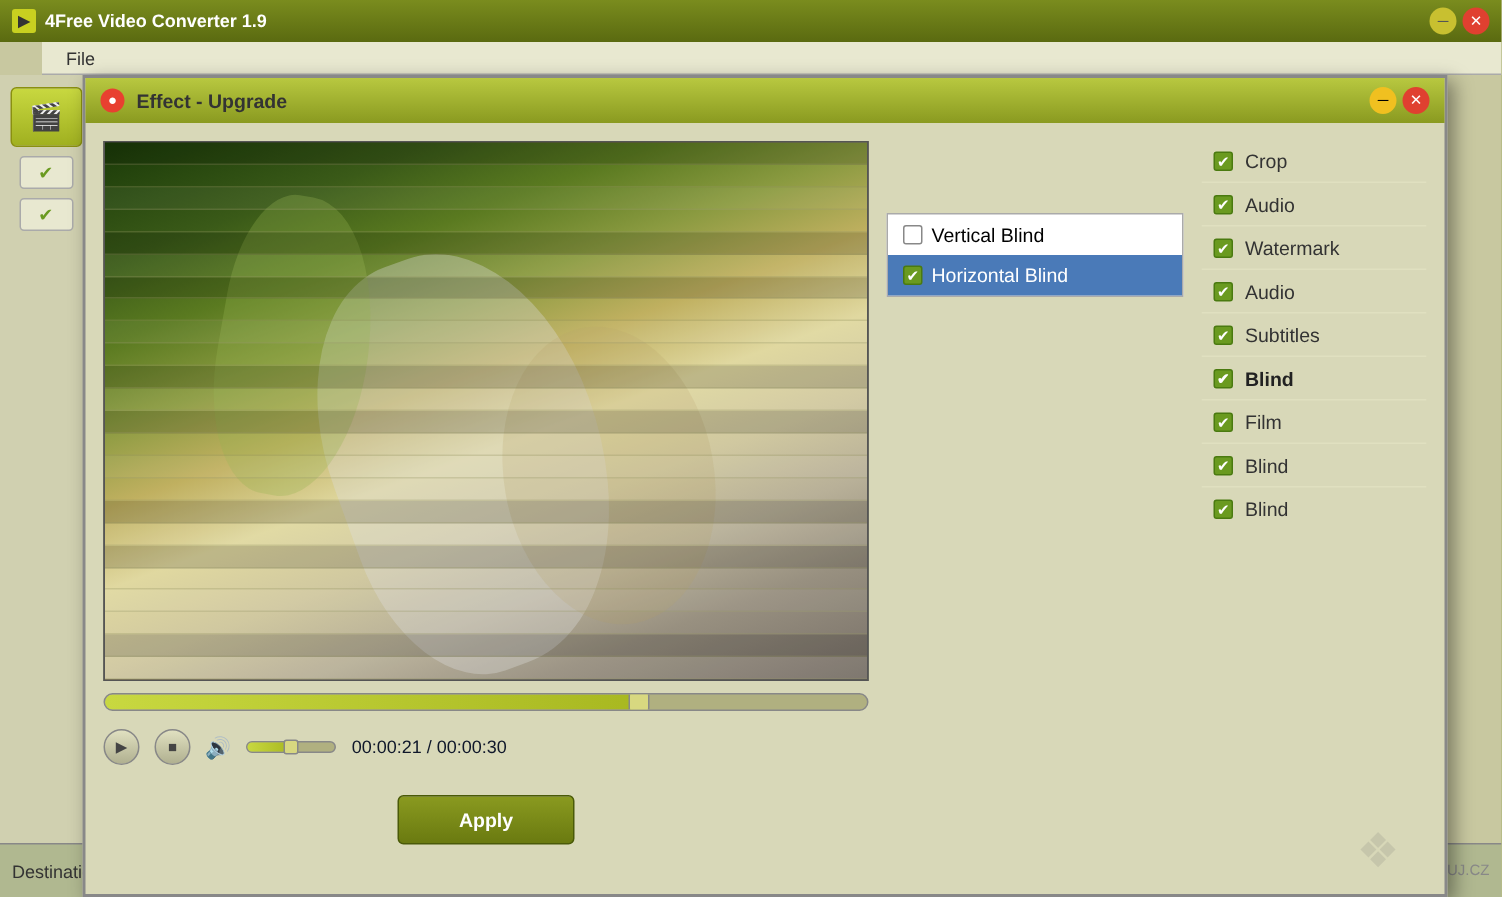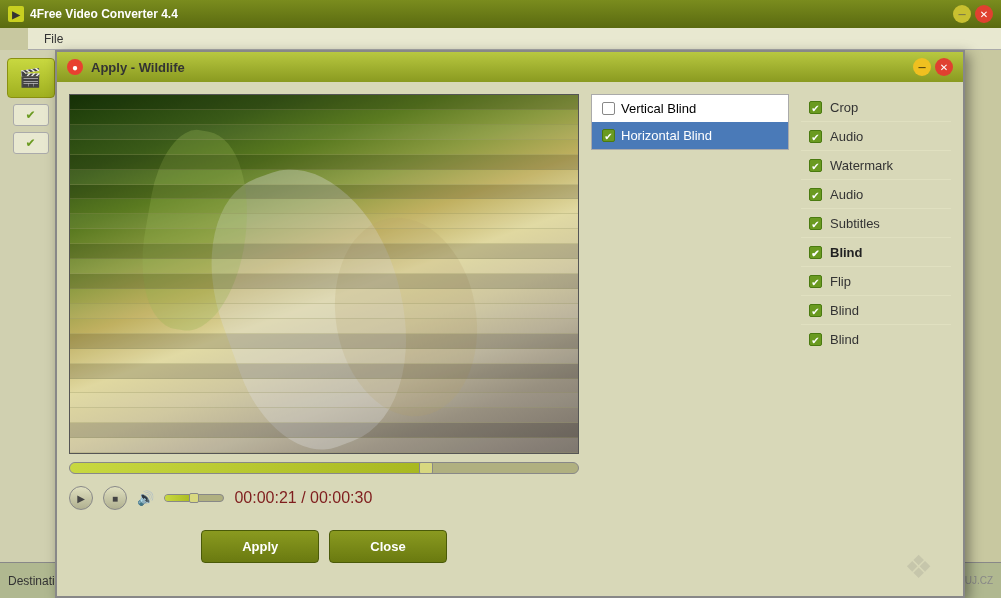--- a/index.html
+++ b/index.html
@@ -302,22 +302,22 @@
       top: 50%;
       transform: translateY(-50%);
       width: 10px;
       height: 10px;
       background: #d8d880;
       border: 1px solid #888;
       border-radius: 2px;
       left: calc(50% - 5px);
     }
     .time-display {
-      color: #7f1d1d;
-      font-size: 16px;
+      color: #0f172a;
+      font-size: 12px;
     }
 
     
     .dialog-actions {
       display: flex;
       gap: 10px;
       justify-content: center;
       padding: 8px 0;
     }
     .action-btn {
@@ -350,20 +350,21 @@
       bottom: 10px;
       right: 30px;
       opacity: 0.3;
       color: #333;
       font-size: 28px;
     }
     .options-blind-list {
       background: white;
       border: 1px solid #aaa;
       flex-shrink: 0;
+      margin-top: 48px;
     }
     .nav-option {
       display: flex;
       align-items: center;
       gap: 8px;
       padding: 6px 8px;
       cursor: pointer;
       font-size: 13px;
       color: #333;
       border-bottom: 1px solid #e0e0c0;
@@ -497,21 +498,21 @@
       flex-shrink: 0;
     }
   </style>
 </head>
 <body>
 
 <div class="app-window">
 
   <div class="title-bar">
     <div class="title-bar-icon">▶</div>
-    <span>4Free Video Converter 4.4</span>
+    <span>4Free Video Converter 1.9</span>
     <div class="title-bar-controls">
       <button class="title-btn minimize">─</button>
       <button class="title-btn close-btn">✕</button>
     </div>
   </div>
 
   <div class="menu-bar">
     <span class="menu-item">File</span>
   </div>
 
@@ -526,21 +527,21 @@
       </div>
       <div class="sidebar-check">
         <span style="color:#6a9a20;font-size:12px;">✔</span>
       </div>
     </div>
 
     <div class="effect-dialog">
 
       <div class="dialog-title-bar">
         <div class="dialog-title-icon">●</div>
-        <span>Apply - Wildlife</span>
+        <span>Effect - Upgrade</span>
         <div class="dialog-title-controls">
           <button class="dialog-btn minimize">─</button>
           <button class="dialog-btn close-btn">✕</button>
         </div>
       </div>
 
       <div class="dialog-body">
 
         <div class="video-preview">
 
@@ -597,21 +598,20 @@
               <div class="volume-fill"></div>
               <div class="volume-thumb"></div>
             </div>
             <span class="time-display">
               <span>00:00:21</span><span> / </span><span>00:00:30</span>
             </span>
           </div>
 
           <div class="dialog-actions">
             <button class="action-btn">Apply</button>
-            <button class="action-btn">Close</button>
           </div>
         </div>
 
         <div class="middle-section">
           <div class="options-blind-list">
 
             <div class="blind-option-item">
               <span class="checkbox-unchecked"></span>
               <span>Vertical Blind</span>
             </div>
@@ -653,21 +653,21 @@
             <span>Subtitles</span>
           </div>
 
           <div class="nav-option active" style="font-weight:bold;">
             <span class="checkbox-checked">✔</span>
             <span>Blind</span>
           </div>
 
           <div class="nav-option">
             <span class="checkbox-checked">✔</span>
-            <span>Flip</span>
+            <span>Film</span>
           </div>
 
           <div class="nav-option">
             <span class="checkbox-checked">✔</span>
             <span>Blind</span>
           </div>
 
           <div class="nav-option">
             <span class="checkbox-checked">✔</span>
             <span>Blind</span>

